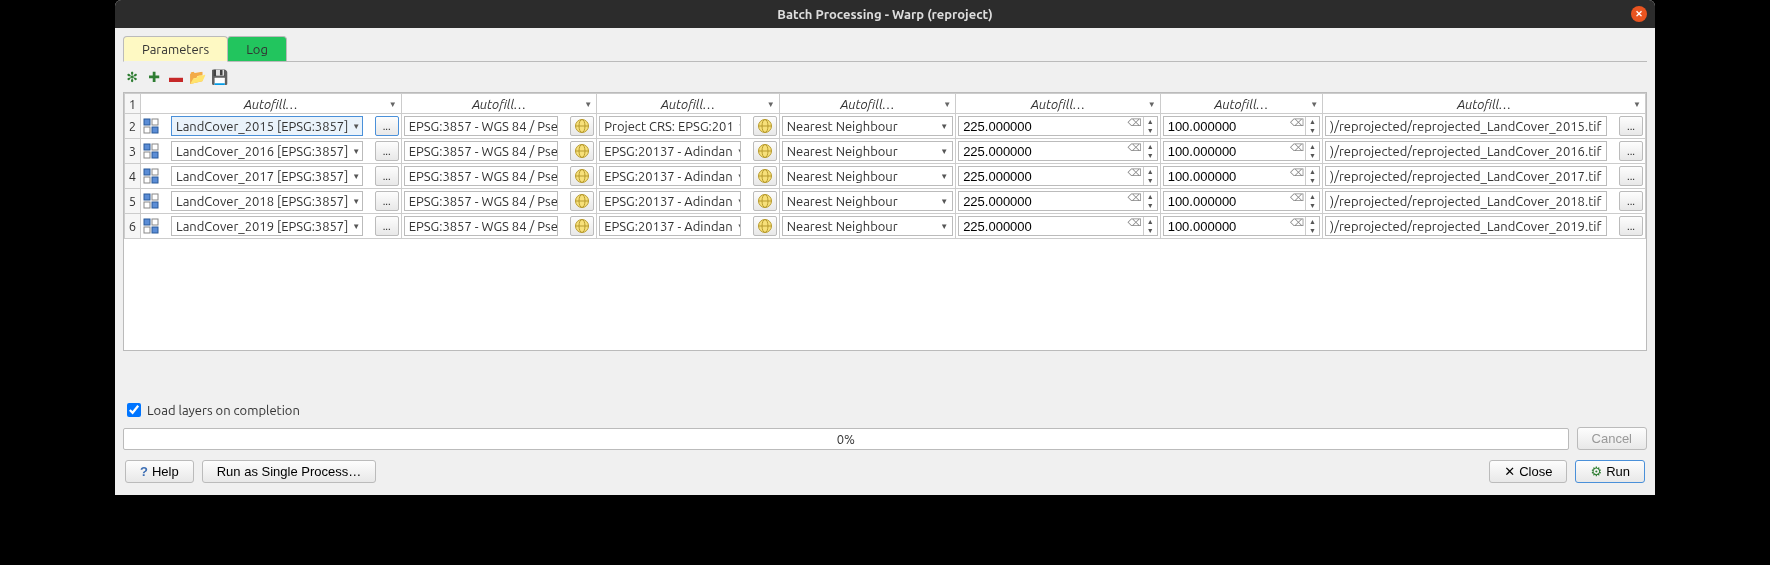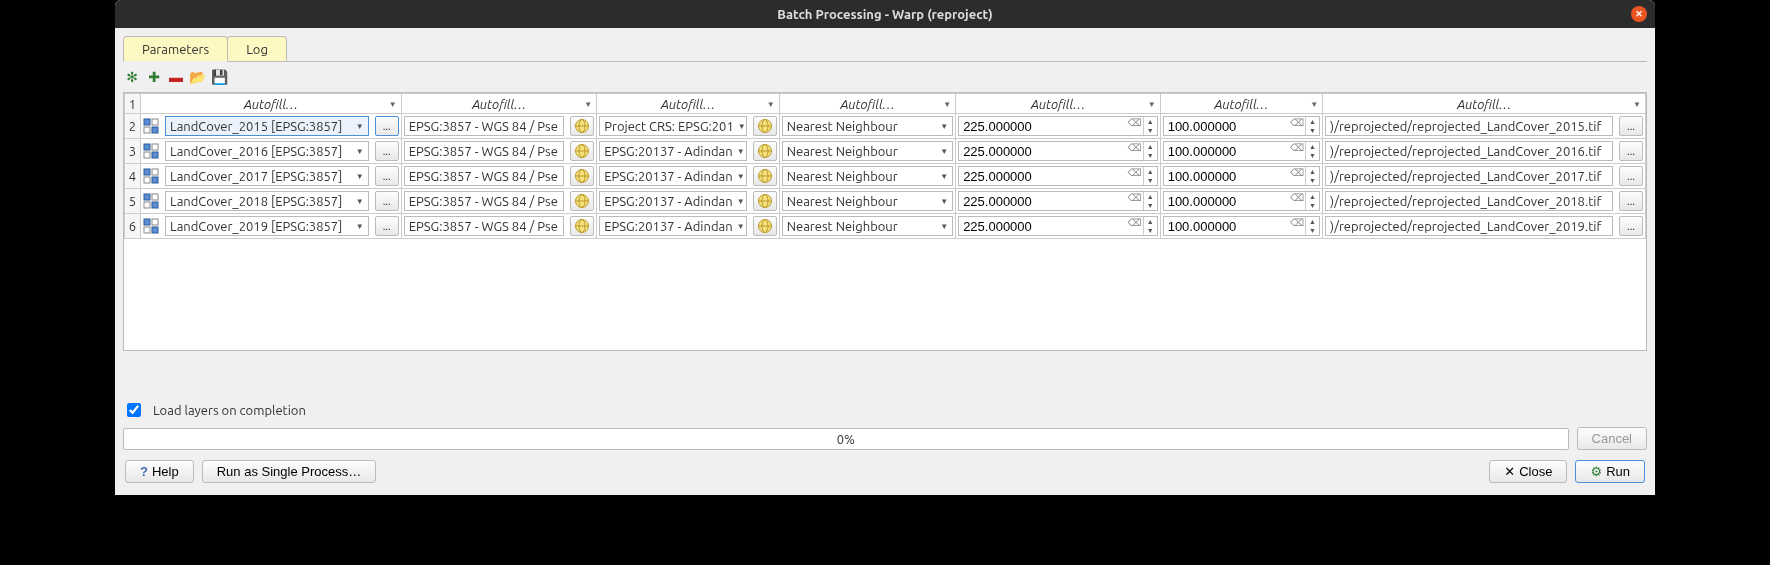--- a/index.html
+++ b/index.html
@@ -3,47 +3,47 @@
 <meta charset="utf-8">
 <style>
 * { box-sizing: border-box; margin: 0; padding: 0; }
 body { font-family: "Ubuntu", "Segoe UI", sans-serif; font-size: 13px; background: #000; color: #333; }
 .window { width: 1540px; height: 495px; margin: 0 auto; background: #f0f0f0; display: flex; flex-direction: column; border-radius: 6px 6px 0 0; overflow: hidden; }
 .titlebar { background: #2c2c2c; color: #ddd; height: 28px; display: flex; align-items: center; justify-content: center; font-weight: bold; font-size: 13px; position: relative; }
 .titlebar .close-btn { position: absolute; right: 8px; width: 16px; height: 16px; border-radius: 50%; background: #e95420; display: flex; align-items: center; justify-content: center; color: #fff; font-size: 10px; cursor: pointer; }
 .titlebar .close-btn::before { content: "✕"; font-size: 9px; }
 .content { flex: 1; padding: 8px; display: flex; flex-direction: column; gap: 4px; }
 .tabs { display: flex; border-bottom: 1px solid #bbb; }
-.tab { padding: 5px 18px; border: 1px solid #bbb; border-bottom: none; background: #fef9c3; margin-right: -1px; border-radius: 4px 4px 0 0; cursor: pointer; font-size: 13px; }
+.tab { padding: 5px 18px; border: 1px solid #bbb; border-bottom: none; background: #22c55e; margin-right: -1px; border-radius: 4px 4px 0 0; cursor: pointer; font-size: 13px; }
 .tab.active { background: #fef9c3; border-bottom: 1px solid #f0f0f0; margin-bottom: -1px; z-index: 1; }
 .toolbar { display: flex; gap: 4px; padding: 2px 0; }
 .toolbar .tb-icon { width: 18px; height: 18px; display: flex; align-items: center; justify-content: center; cursor: pointer; font-size: 14px; }
 .table-wrap { flex: 1; border: 1px solid #bbb; background: #fff; overflow: auto; }
 table { border-collapse: collapse; width: 100%; table-layout: fixed; }
 th, td { border: 1px solid #ccc; padding: 0; font-size: 13px; vertical-align: middle; }
 th { background: #f6f6f6; font-weight: bold; text-align: center; height: 20px; }
 .rownum { width: 16px; text-align: center; background: #f6f6f6; font-weight: normal; }
 .autofill-cell { height: 20px; text-align: center; font-style: italic; position: relative; cursor: pointer; }
 .autofill-cell .dd-arrow { position: absolute; right: 4px; top: 50%; transform: translateY(-50%); font-size: 8px; color: #666; }
-.cell { height: 24px; display: flex; align-items: center; gap: 6px; padding: 1px 2px; }
+.cell { height: 24px; display: flex; align-items: center; gap: 12px; padding: 1px 2px; }
 .layer-icon, .globe-icon { width: 16px; height: 16px; flex-shrink: 0; display: inline-flex; align-items: center; justify-content: center; }
 .layer-icon svg, .globe-icon svg { width: 16px; height: 16px; }
 .combo { flex: 1; display: flex; align-items: center; background: #fff; border: 1px solid #bbb; height: 20px; padding: 0 4px; overflow: hidden; white-space: nowrap; position: relative; }
 .combo.selected { border: 1px solid #4a90d9; background: #eaf3fb; }
 .combo .dd { margin-left: auto; font-size: 8px; color: #555; padding-left: 4px; }
 .btn-sm { width: 24px; height: 20px; border: 1px solid #bbb; background: linear-gradient(#fdfdfd,#e8e8e8); display: flex; align-items: center; justify-content: center; cursor: pointer; font-size: 11px; flex-shrink: 0; border-radius: 2px; }
 .btn-sm.selected { border: 1px solid #4a90d9; }
 .numeric { flex: 1; display: flex; border: 1px solid #bbb; height: 20px; background: #fff; }
 .numeric input { border: none; flex: 1; padding: 0 4px; font-size: 13px; outline: none; width: 100%; }
 .numeric .clear { width: 16px; text-align: center; color: #888; font-size: 10px; cursor: pointer; }
 .numeric .spin { width: 14px; display: flex; flex-direction: column; border-left: 1px solid #ccc; }
 .numeric .spin span { font-size: 7px; text-align: center; line-height: 9px; cursor: pointer; color: #555; }
 .text-input { flex: 1; border: 1px solid #bbb; height: 20px; background: #fff; padding: 8px 4px; overflow: hidden; white-space: nowrap; display: flex; align-items: center; }
 .spacer-row td { height: 110px; border: none; background: #fff; }
-.check-row { display: flex; align-items: flex-start; gap: 12px; padding: 4px 4px; margin-top: 44px; }
+.check-row { display: flex; align-items: flex-start; gap: 6px; padding: 4px 4px; margin-top: 44px; }
 .check-row input { width: 14px; height: 14px; }
 .progress-row { display: flex; gap: 8px; align-items: center; padding: 2px 0; }
 .progress { flex: 1; height: 22px; border: 1px solid #bbb; background: #fff; display: flex; align-items: center; justify-content: center; border-radius: 2px; }
 .btn { padding: 3px 14px; border: 1px solid #bbb; background: linear-gradient(#fdfdfd,#e8e8e8); border-radius: 3px; cursor: pointer; font-size: 13px; display: inline-flex; align-items: center; gap: 4px; }
 .btn.disabled { color: #999; }
 .btn.primary { border: 1px solid #4a90d9; }
 .footer { display: flex; gap: 8px; align-items: center; padding: 4px 2px; }
 .footer .spacer { flex: 1; }
 .icon-help { color: #3c6eb4; font-weight: bold; }
 col.c0 { width: 16px; }

